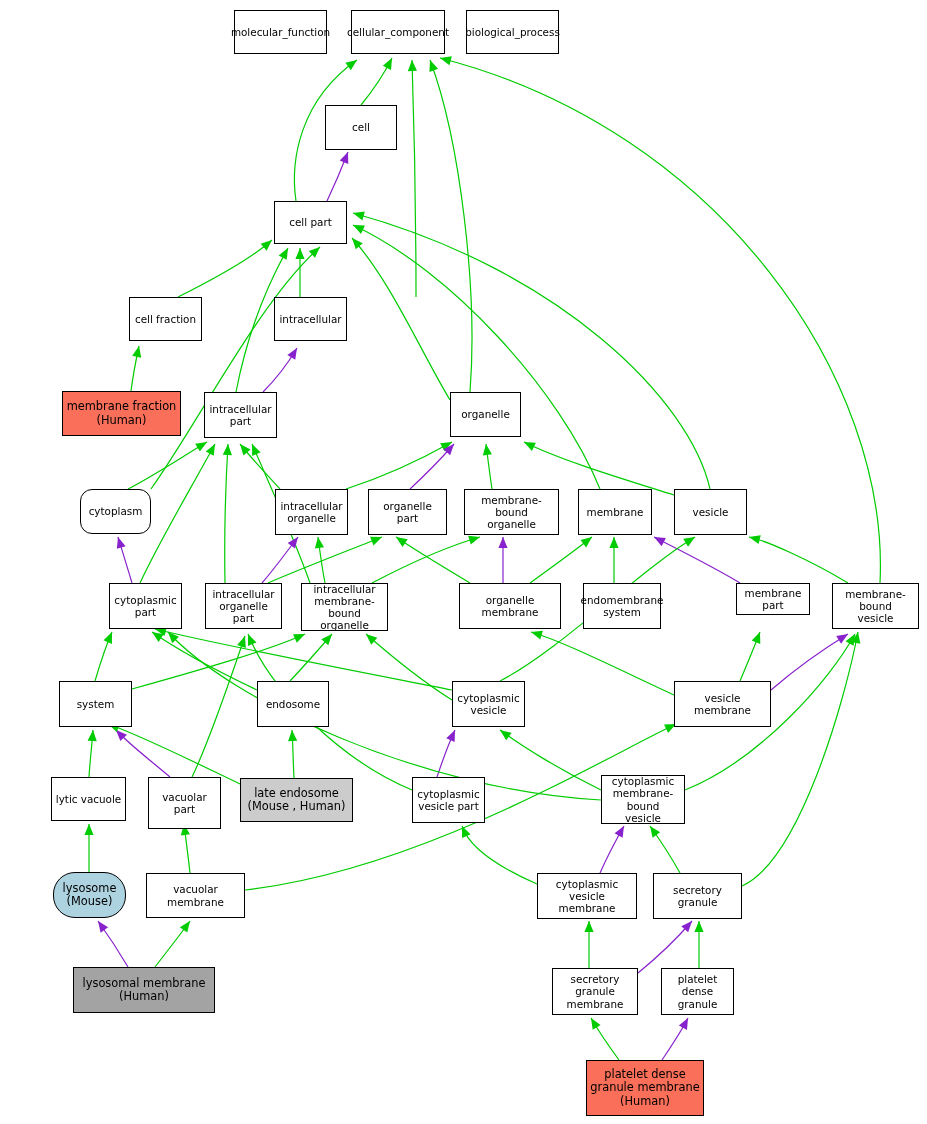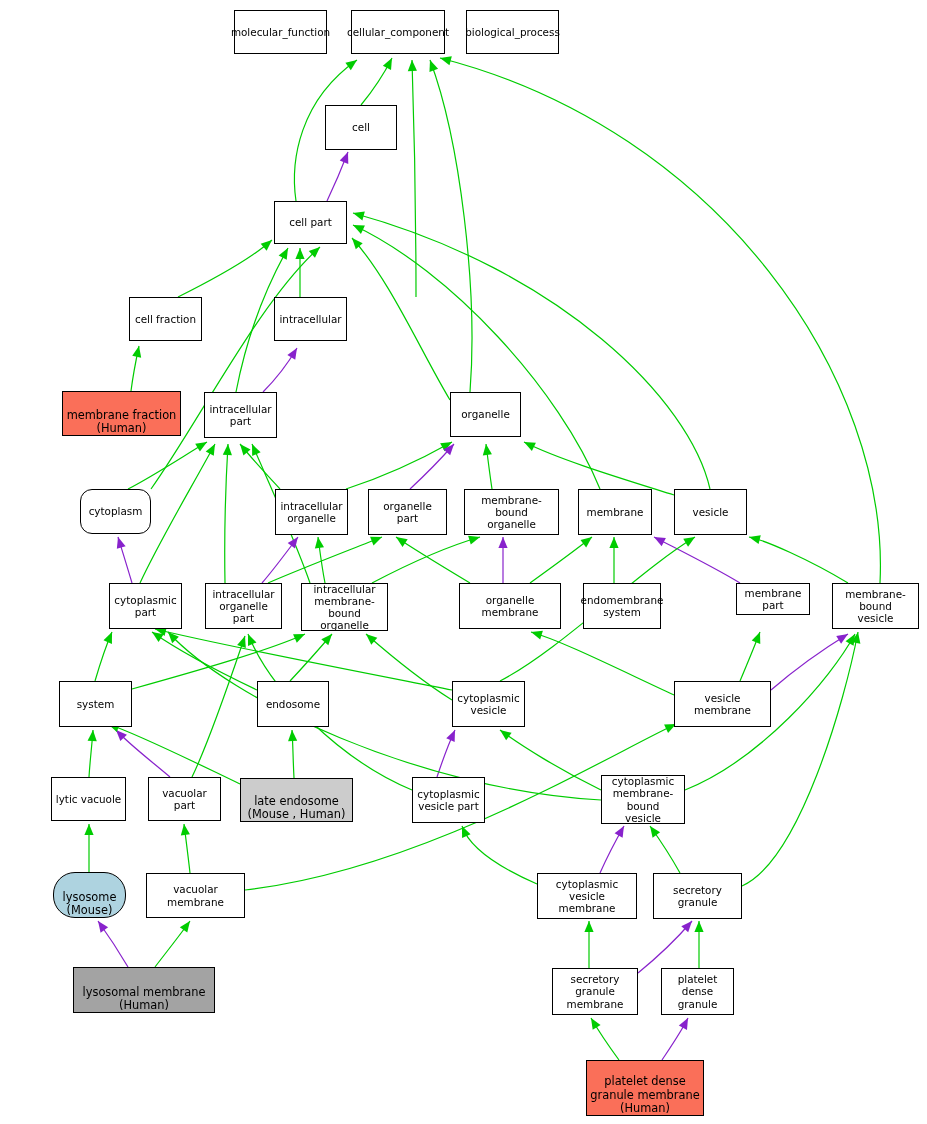--- a/index.html
+++ b/index.html
@@ -4,21 +4,21 @@
 <style>
   html,body{margin:0;padding:0;background:#ffffff;}
   #stage{position:relative;width:927px;height:1124px;background:#ffffff;
          font-family:"DejaVu Sans","Liberation Sans",sans-serif;overflow:hidden;}
   #edges{position:absolute;left:0;top:0;width:927px;height:1124px;}
   .node{position:absolute;box-sizing:border-box;border:1px solid #000000;
         background:#ffffff;display:flex;align-items:center;justify-content:center;
         text-align:center;color:#000000;line-height:1.16;z-index:5;}
   .node .lbl{display:block;padding:0 2px;white-space:pre-line;}
   .f10{font-size:10.4px;}
-  .f11{font-size:11.4px;align-items:flex-end;}
+  .f11{font-size:11.4px;}
 </style>
 </head>
 <body>
 
 <div id="stage">
   <svg id="edges" viewBox="0 0 927 1124" xmlns="http://www.w3.org/2000/svg">
       <g>
         <path d="M 361,105 C 375,88 385,72 392,58" fill="none" stroke="#00cc00" stroke-width="1.2"></path>
         <polygon points="392,58 391.02453326239765,69.88311678996008 382.8556414024607,65.65118983162814" fill="#00cc00"></polygon>
       </g>
@@ -383,21 +383,21 @@
     <div class="node f10" style="left: 452px; top: 681px; width: 73px; height: 46px; background: rgb(255, 255, 255); border-color: rgb(0, 0, 0);">
       <span class="lbl">cytoplasmic
 vesicle</span>
     </div>
     <div class="node f10" style="left: 674px; top: 681px; width: 97px; height: 46px; background: rgb(255, 255, 255); border-color: rgb(0, 0, 0);">
       <span class="lbl">vesicle membrane</span>
     </div>
     <div class="node f10" style="left: 51px; top: 777px; width: 75px; height: 44px; background: rgb(255, 255, 255); border-color: rgb(0, 0, 0);">
       <span class="lbl">lytic vacuole</span>
     </div>
-    <div class="node f10" style="left: 148px; top: 777px; width: 73px; height: 44px; background: rgb(255, 255, 255); border-color: rgb(0, 0, 0);">
+    <div class="node f10" style="left: 148px; top: 777px; width: 73px; height: 52px; background: rgb(255, 255, 255); border-color: rgb(0, 0, 0);">
       <span class="lbl">vacuolar part</span>
     </div>
     <div class="node f11" style="left: 240px; top: 778px; width: 113px; height: 44px; background: rgb(204, 204, 204); border-color: rgb(0, 0, 0);">
       <span class="lbl">late endosome
 (Mouse , Human)</span>
     </div>
     <div class="node f10" style="left: 412px; top: 777px; width: 73px; height: 46px; background: rgb(255, 255, 255); border-color: rgb(0, 0, 0);">
       <span class="lbl">cytoplasmic
 vesicle part</span>
     </div>

